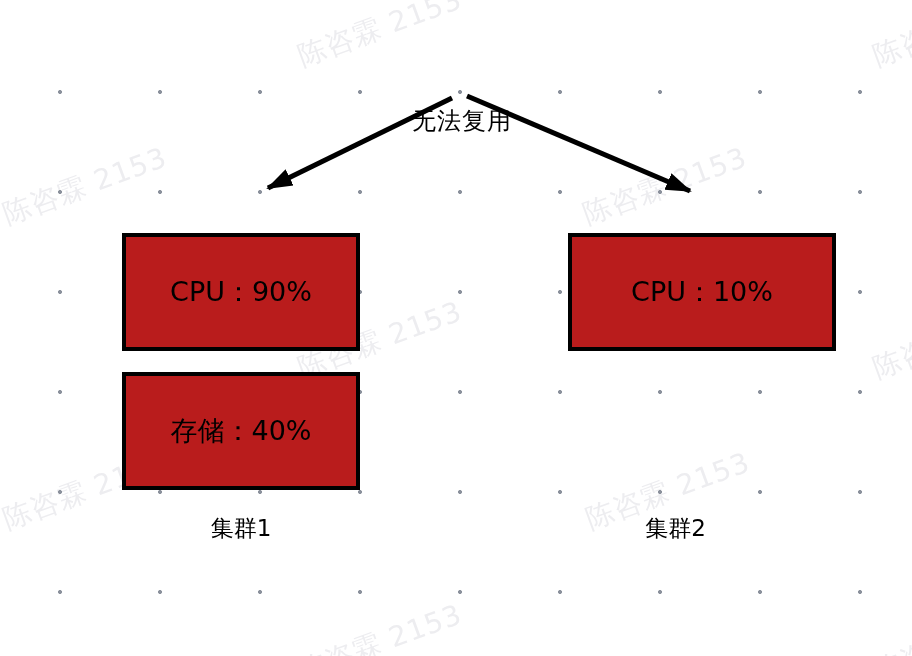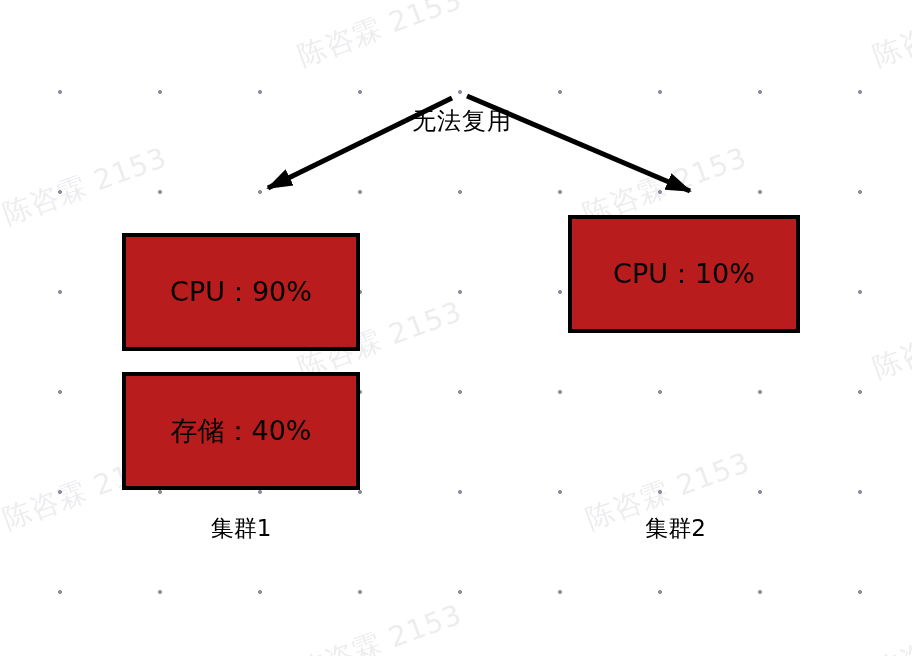--- a/index.html
+++ b/index.html
@@ -46,21 +46,21 @@
     box-sizing: border-box;
     border: 4px solid #000000;
     background: #b91c1c;
     display: flex;
     align-items: center;
     justify-content: center;
     font-size: 27px;
   }
   .box-c1-cpu     { left: 122px; top: 233px; width: 238px; height: 118px; }
   .box-c1-storage { left: 122px; top: 372px; width: 238px; height: 118px; }
-  .box-c2-cpu     { left: 568px; top: 215px; width: 232px; height: 118px; }
+  .box-c2-cpu     { left: 568px; top: 233px; width: 268px; height: 118px; }
   .box-c2-storage { left: 568px; top: 372px; width: 239px; height: 118px; }
   .cluster-label {
     position: absolute;
     z-index: 3;
     text-align: center;
     font-size: 23px;
   }
   .label-c1 { left: 122px; top: 513px; width: 238px; }
   .label-c2 { left: 556px; top: 513px; width: 239px; }
 </style>

